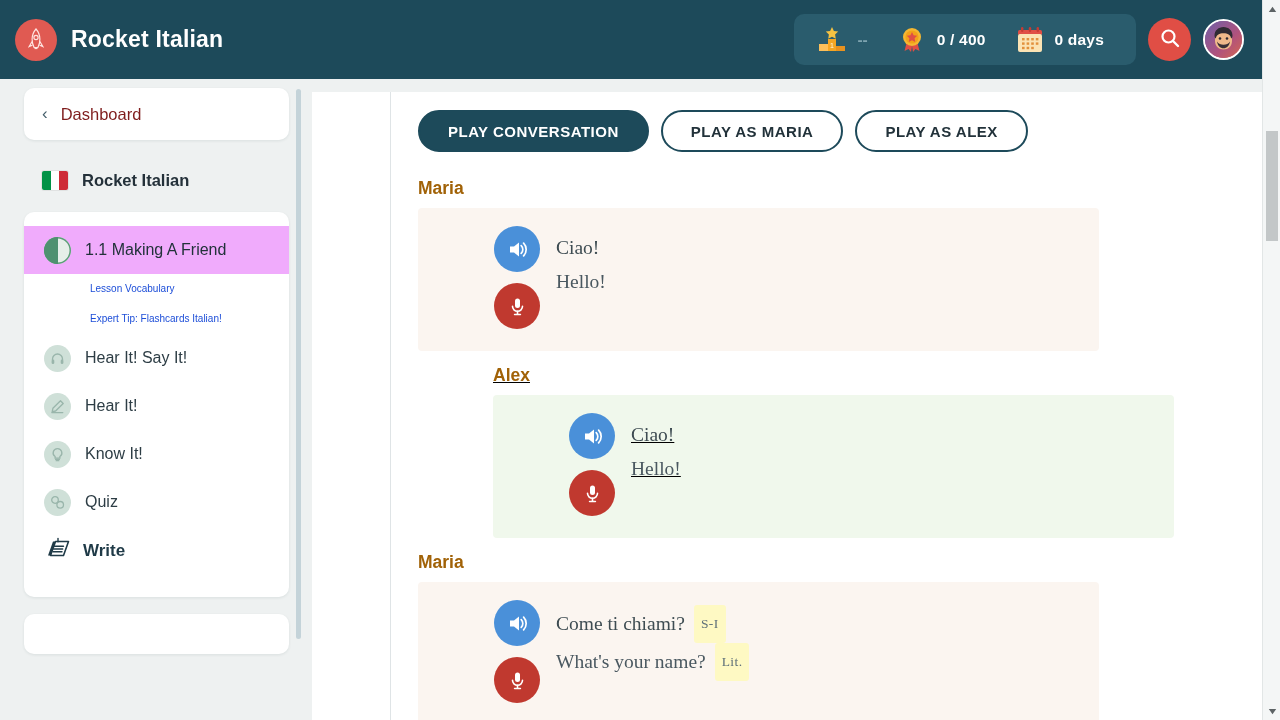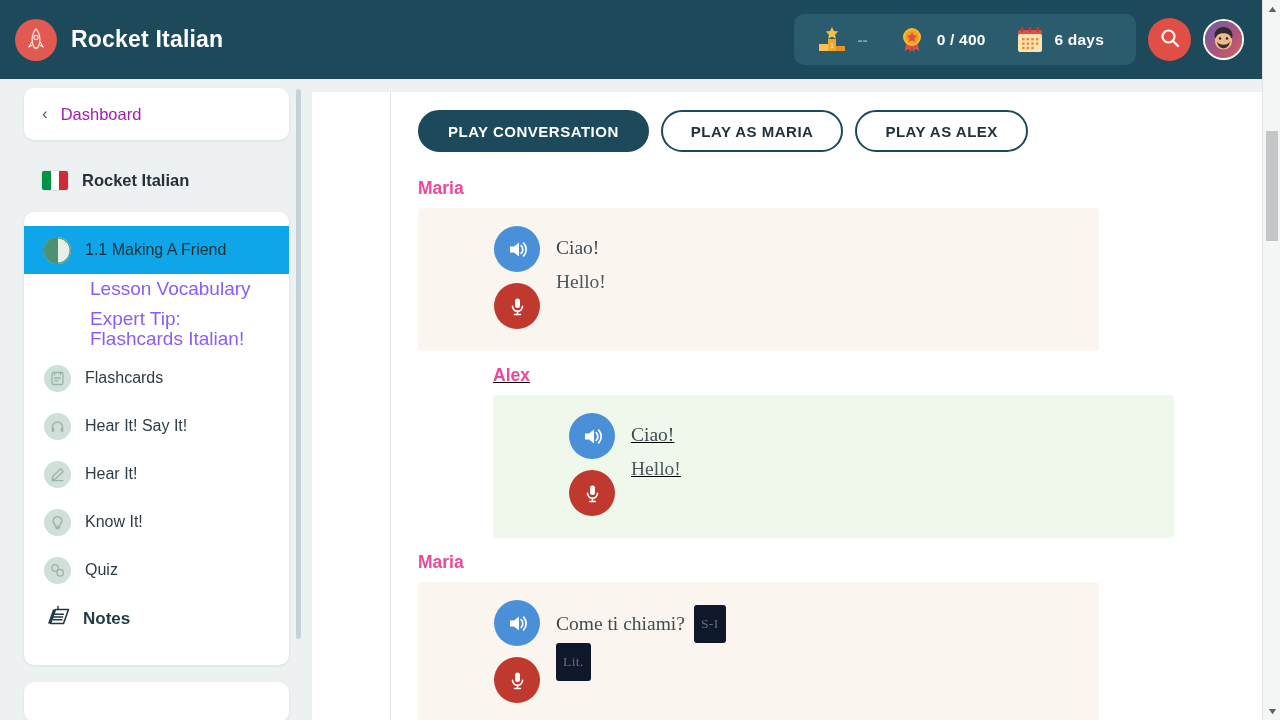--- a/index.html
+++ b/index.html
@@ -70,56 +70,56 @@
     padding: 9px 12px 0 24px;
   }
   .side-card {
     background: #ffffff;
     border-radius: 10px;
     box-shadow: 0 1px 3px rgba(25,50,60,.09);
     width: 265px;
   }
   .dash-card { height: 52px; display: flex; align-items: center; padding: 0 18px; gap: 13px; cursor: pointer; }
   .chev { color: #46606c; font-size: 17px; line-height: 1; margin-top: -2px; }
-  .dash-label { color: #a21caf; font-size: 16.5px; }
+  .dash-label { color: #7f1d1d; font-size: 16.5px; }
 
   .course-row {
     display: flex; align-items: center; gap: 14px;
     height: 48px; margin-top: 16px; padding-left: 18px; cursor: pointer;
   }
   .flag { width: 26px; height: 19px; display: flex; border-radius: 2px; overflow: hidden; box-shadow: 0 0 0 1px rgba(0,0,0,.06); }
   .flag i { display: block; flex: 1 1 33.33%; height: 100%; }
   .flag .g { background: #009246; }
   .flag .w { background: #ffffff; }
   .flag .r { background: #ce2b37; }
   .course-name { color: #24313a; font-size: 16.5px; font-weight: 700; }
 
   .nav-card { margin-top: 8px; padding: 14px 0 28px 0; overflow: hidden; }
   .nav-item {
     display: flex; align-items: center; gap: 14px;
     min-height: 48px; padding: 6px 14px 6px 20px; cursor: pointer;
   }
-  .nav-item.active { background: #0ea5e9; }
+  .nav-item.active { background: #f0abfc; }
   .nav-label { color: #2d3d45; font-size: 16px; }
   .nav-item.active .nav-label { color: #22323a; }
   .nav-bullet {
     width: 27px; height: 27px; border-radius: 50%;
     flex: 0 0 27px; position: relative; overflow: hidden;
     background: #dfe9e4;
   }
   .nav-bullet.half { background: #e6efe9; box-shadow: inset 0 0 0 1.5px #5c9e79; }
   .nav-bullet.half::before {
     content: ""; position: absolute; left: 0; top: 0; width: 50%; height: 100%;
     background: #4e9170;
   }
   .nav-bullet.soft { background: #cfe0d8; display:flex; align-items:center; justify-content:center; }
   .nav-bullet.soft svg { opacity: .55; }
 
   .sub-item { padding: 5px 14px 5px 66px; cursor: pointer; }
-  .sub-label { color: #8b5cf6; font-size: 19px; line-height: 20px; display: block; }
+  .sub-label { color: #1d4ed8; font-size: 10px; line-height: 20px; display: block; }
 
   .notes-item { display: flex; align-items: center; gap: 12px; padding: 10px 14px 4px 20px; cursor: pointer; }
   .notes-label { color: #1f3a47; font-size: 17px; font-weight: 700; }
 
   .side-card-2 { margin-top: 17px; height: 40px; }
 
   .side-scroll {
     position: absolute; left: 296px; top: 10px;
     width: 5px; height: 550px; border-radius: 3px;
     background: #c4d3d9; cursor: pointer;
@@ -142,21 +142,21 @@
   .pill {
     height: 42px; border-radius: 21px; padding: 0 28px;
     display: flex; align-items: center; justify-content: center;
     font-size: 15px; font-weight: 700; letter-spacing: .5px;
     cursor: pointer; white-space: nowrap;
   }
   .pill.primary { background: #1d4a5a; color: #ffffff; border: 2px solid #1d4a5a; }
   .pill.ghost { background: #ffffff; color: #22323a; border: 2px solid #1d4a5a; }
 
   .speaker-name {
-    color: #ec4899; font-size: 17.5px; font-weight: 700;
+    color: #a16207; font-size: 17.5px; font-weight: 700;
     margin-bottom: 9px;
   }
   .turn { margin-bottom: 14px; }
   .turn.right { padding-left: 75px; text-decoration: underline; }
   .bubble {
     border-radius: 4px;
     padding: 18px 22px 22px 22px;
     display: flex; gap: 16px;
     min-height: 133px;
   }
@@ -173,21 +173,21 @@
   .ctrl.mic  { background: #c0392f; }
 
   .lines { padding-top: 5px; }
   .line {
     font-family: "Liberation Serif", serif;
     font-size: 19.5px; color: #3e4c52; line-height: 34px;
     display: flex; align-items: center; gap: 9px;
   }
   .line.translation { color: #4a5860; }
   .tag {
-    background: #0f172a; color: #5e7079;
+    background: #fef9c3; color: #5e7079;
     font-family: "Liberation Serif", serif;
     font-size: 13.5px; letter-spacing: .4px;
     padding: 2px 7px; border-radius: 3px;
     cursor: pointer; white-space: nowrap;
   }
 
   
   .browser-scroll {
     position: absolute; right: 0; top: 0; width: 18px; height: 720px;
     background: #f4f6f6; border-left: 1px solid #e2e6e6; z-index: 30;
@@ -263,21 +263,21 @@
               <rect x="8" y="17.4" width="2.6" height="2.4"></rect>
                 <rect x="12.6" y="17.4" width="2.6" height="2.4"></rect>
                 <rect x="17.2" y="17.4" width="2.6" height="2.4"></rect>
                 <rect x="21.8" y="17.4" width="2.6" height="2.4"></rect>
               <rect x="8" y="21.8" width="2.6" height="2.4"></rect>
                 <rect x="12.6" y="21.8" width="2.6" height="2.4"></rect>
                 <rect x="17.2" y="21.8" width="2.6" height="2.4"></rect>
             </g>
           </svg>
         </span>
-        <span class="stat-value">6 days</span>
+        <span class="stat-value">0 days</span>
       </div>
     </div>
 
     <button class="search-btn">
       <span>
         <svg width="22" height="22" viewBox="0 0 22 22">
           <circle cx="9.5" cy="9.5" r="6" fill="none" stroke="#ffffff" stroke-width="2.2"></circle>
           <path d="M14 14l5 5" stroke="#ffffff" stroke-width="2.4" stroke-linecap="round"></path>
         </svg>
       </span>
@@ -328,29 +328,20 @@
         <span class="nav-label">1.1 Making A Friend</span>
       </div>
 
       <div class="sub-item">
         <span class="sub-label">Lesson Vocabulary</span>
       </div>
       <div class="sub-item">
         <span class="sub-label">Expert Tip: Flashcards Italian!</span>
       </div>
 
-      <div class="nav-item">
-        <span class="nav-bullet soft">
-          <svg width="15" height="15" viewBox="0 0 15 15">
-              <rect x="2" y="1.5" width="11" height="12" rx="1.5" fill="none" stroke="#6e9387" stroke-width="1.3"></rect>
-              <path d="M4.5 1.5v2.3M10.5 1.5v2.3M4.6 7h5.8M4.6 9.8h3.6" stroke="#6e9387" stroke-width="1.3" stroke-linecap="round"></path>
-            </svg>
-        </span>
-        <span class="nav-label">Flashcards</span>
-      </div>
 
       <div class="nav-item">
         <span class="nav-bullet soft">
           <svg width="15" height="15" viewBox="0 0 15 15">
               <path d="M2.5 9.5V8a5 5 0 0110 0v1.5" fill="none" stroke="#6e9387" stroke-width="1.3"></path>
               <rect x="1.6" y="8.6" width="2.7" height="4.4" rx="1.3" fill="#6e9387"></rect>
               <rect x="10.7" y="8.6" width="2.7" height="4.4" rx="1.3" fill="#6e9387"></rect>
             </svg>
         </span>
         <span class="nav-label">Hear It! Say It!</span>
@@ -388,21 +379,21 @@
 
       <div class="notes-item">
         <span>
           <svg width="27" height="25" viewBox="0 0 27 25">
             <path d="M4 19.5l5-14h13l-5 14z" fill="#1f3a47"></path>
             <path d="M6.5 19.5l5-14h13l-5 14z" fill="#ffffff" stroke="#1f3a47" stroke-width="1.6" stroke-linejoin="round"></path>
             <path d="M10.5 10.3h9M9.7 13h9M9 15.7h9" stroke="#1f3a47" stroke-width="1.4" stroke-linecap="round"></path>
             <path d="M14 2.5v3.2" stroke="#1f3a47" stroke-width="1.4" stroke-linecap="round"></path>
           </svg>
         </span>
-        <span class="notes-label">Notes</span>
+        <span class="notes-label">Write</span>
       </div>
     </div>
 
     <div class="side-card side-card-2"></div>
 
     <div class="side-scroll"></div>
   </div>
 
   <div class="main">
     <div class="main-divider"></div>
@@ -490,20 +481,21 @@
                   <path d="M10.5 15.3v3M7.6 18.5h5.8" stroke="#ffffff" stroke-width="1.6" stroke-linecap="round"></path>
                 </svg>
             </button>
           </div>
           <div class="lines">
             <div class="line">
               <span>Come ti chiami?</span>
               <span class="tag">S-I</span>
             </div>
             <div class="line translation">
+              <span>What's your name?</span>
               <span class="tag">Lit.</span>
             </div>
           </div>
         </div>
       </div>
 
     </div>
   </div>
 </div>
 

